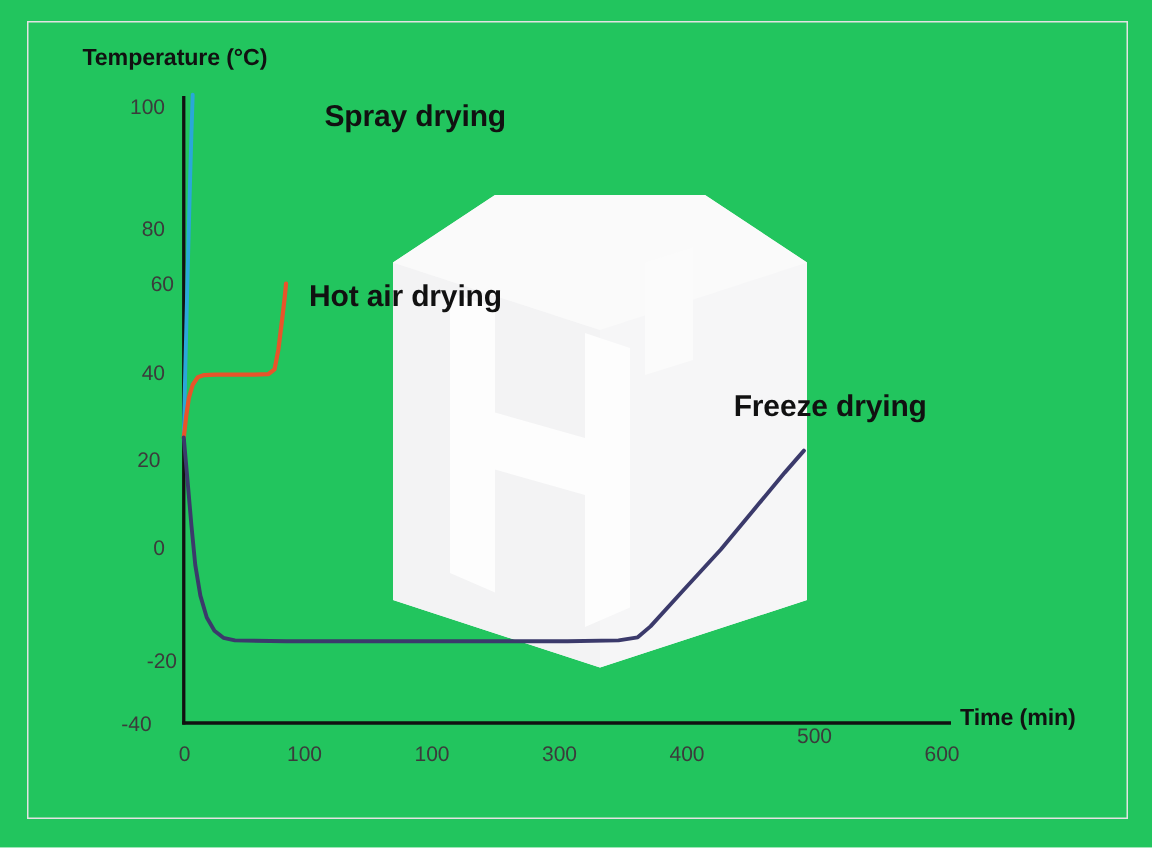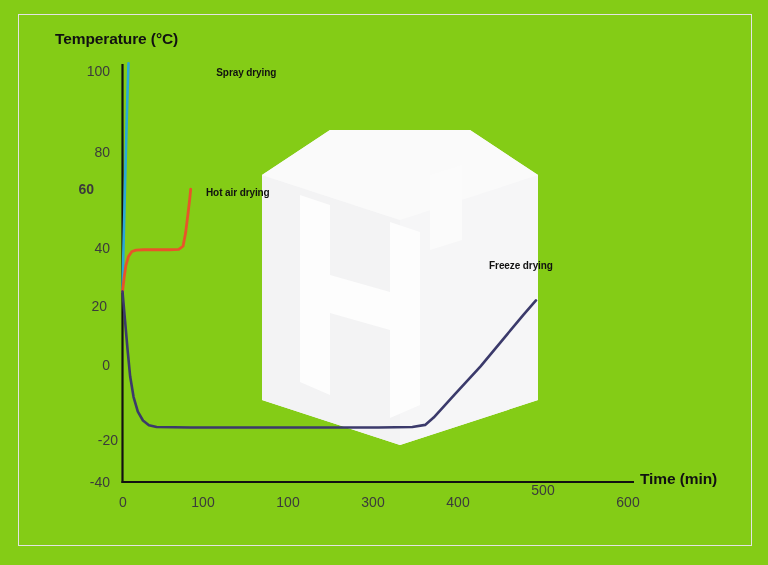--- a/index.html
+++ b/index.html
@@ -4,21 +4,21 @@
 <style>
   html, body {
     margin: 0;
     padding: 0;
     background: #ffffff;
   }
   #page {
     position: relative;
     width: 768px;
     height: 565px;
-    background: #84cc16;
+    background: #22c55e;
     font-family: "Liberation Sans", sans-serif;
     overflow: hidden;
   }
   
   #frame {
     position: absolute;
     left: 18px;
     top: 14px;
     width: 734px;
     height: 532px;
@@ -49,21 +49,21 @@
     font-size: 14px;
     color: #3b3b3b;
     white-space: nowrap;
     text-align: right;
   }
   .ytick { width: 38px; right: auto; text-align: right; }
   .xtick { text-align: center; width: 44px; }
 
   .series-label {
     position: absolute;
-    font-size: 10px;
+    font-size: 20px;
     font-weight: bold;
     color: #111111;
     white-space: nowrap;
     letter-spacing: -0.1px;
   }
   svg { display: block; }
 </style>
 </head>
 <body>
 
@@ -94,26 +94,26 @@
       <polyline fill="none" stroke-width="2.6" stroke-linecap="round" stroke-linejoin="round" stroke="#3b3a6b" points="122.50,291.64 125.06,320.93 127.61,350.21 130.17,376.57 133.58,397.07 137.84,411.71 142.96,420.50 148.93,425.19 156.60,426.94 190.70,427.53 250.38,427.53 318.58,427.53 378.25,427.53 412.35,426.94 425.14,424.89 433.66,417.57 454.98,394.14 480.55,366.32 506.13,335.57 523.17,315.07 535.96,300.43"></polyline>
     </svg>
   </div>
 
   <div class="axis-title" id="y-axis-title">Temperature (°C)</div>
 
   <div class="axis-title" id="x-axis-title">Time (min)</div>
 
   <div class="tick-label ytick" style="left:72px;  top:63px;">100</div>
   <div class="tick-label ytick" style="left:72px;  top:122px;margin-top:22px;">80</div>
-  <div class="tick-label ytick" style="left:56px;  top:181px;font-weight:bold;">60</div>
+  <div class="tick-label ytick" style="left:78px;  top:181px;">60</div>
   <div class="tick-label ytick" style="left:72px;  top:240px;">40</div>
   <div class="tick-label ytick" style="left:69px;  top:298px;">20</div>
   <div class="tick-label ytick" style="left:72px;  top:357px;">0</div>
   <div class="tick-label ytick" style="left:80px;  top:416px;margin-top:16px;">-20</div>
-  <div class="tick-label ytick" style="left:72px;  top:474px;">-40</div>
+  <div class="tick-label ytick" style="left:72px;  top:474px;text-align:center;">-40</div>
 
   <div class="tick-label xtick" style="left:101px; top:494px;">0</div>
   <div class="tick-label xtick" style="left:181px; top:494px;">100</div>
   <div class="tick-label xtick" style="left:266px; top:494px;">100</div>
   <div class="tick-label xtick" style="left:351px; top:494px;">300</div>
   <div class="tick-label xtick" style="left:436px; top:494px;">400</div>
   <div class="tick-label xtick" style="left:521px; top:482px;">500</div>
   <div class="tick-label xtick" style="left:606px; top:494px;">600</div>
 
   <div class="series-label" id="label-spray" style="left: 216.3px; top: 66.9px;">Spray drying</div>

